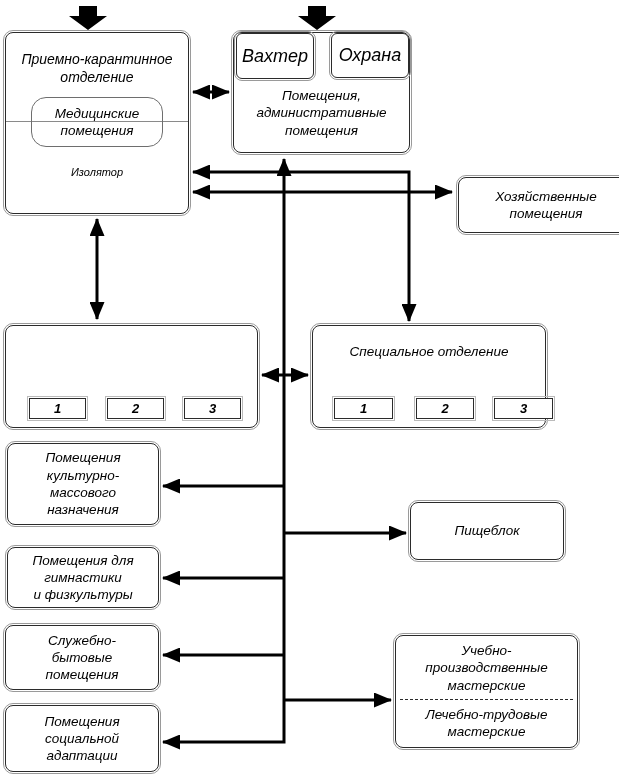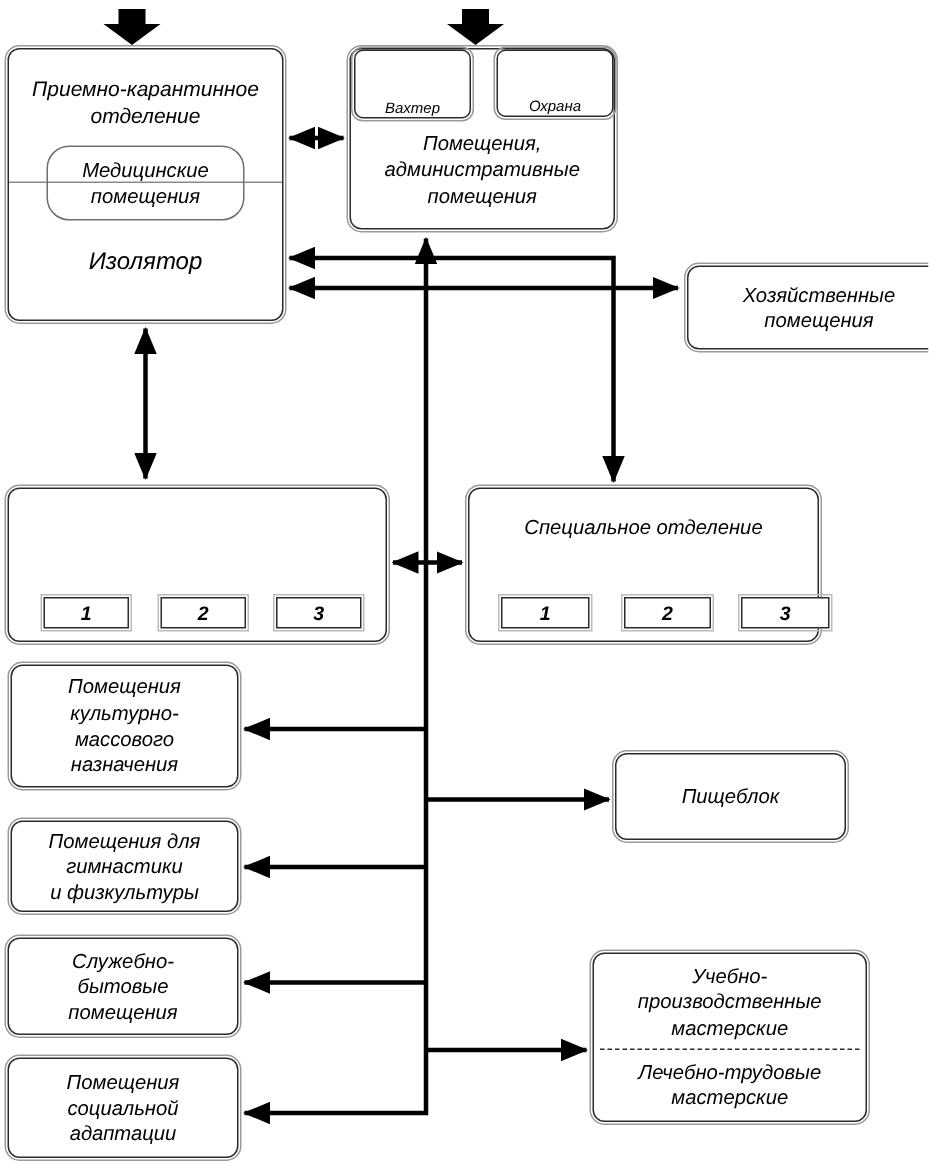--- a/index.html
+++ b/index.html
@@ -30,23 +30,23 @@
     line-height: 1.28;
   }
   .abs-lbl { position: absolute; left: 0; right: 0; font-style: italic; }
   .subbox {
     position: absolute;
     border: 1.4px solid var(--border, #2b2b2b);
     border-radius: 6px;
     outline: 1px solid var(--border-outer, #9a9a9a);
     outline-offset: 1px;
     box-sizing: border-box;
-    display: flex; align-items: flex-end; justify-content: center;
-    background: var(--bg, #fff);
-    font-size: 10px;
+    display: flex; align-items: center; justify-content: center;
+    background: var(--bg, #fff);
+    font-size: 18px;
   }
   .unit {
     position: absolute;
     border: 1.5px solid var(--border, #2b2b2b);
     outline: 1px solid #bbb;
     outline-offset: 1px;
     box-sizing: border-box;
     display: flex; align-items: center; justify-content: center;
     font-size: 13px;
     font-weight: 700;
@@ -89,21 +89,21 @@
 <div id="canvas">
 
   <div class="box" style="left:5px; top:32px; width:184px; height:182px;">
     <div class="lbl abs-lbl" style="top:18px; font-size:14px;">Приемно-карантинное
 отделение</div>
     <div class="hdivider" style="top:88px;"></div>
     <div class="medbox" style="left:25px; top:64px; width:132px; height:50px;">
       <div class="lbl">Медицинские
 помещения</div>
     </div>
-    <div class="lbl abs-lbl" style="top:132px; font-size:16px;">Изолятор</div>
+    <div class="lbl abs-lbl" style="top:132px; font-size:11px;">Изолятор</div>
   </div>
 
   <div class="box" style="left:233px; top:32px; width:177px; height:121px;">
     <div class="subbox" style="left:2px; top:0px; width:78px; height:46px;">
       <span>Вахтер</span>
     </div>
     <div class="subbox" style="left:97px; top:0px; width:78px; height:45px;">
       <span>Охрана</span>
     </div>
     <div class="lbl abs-lbl" style="top:54px;">Помещения,

